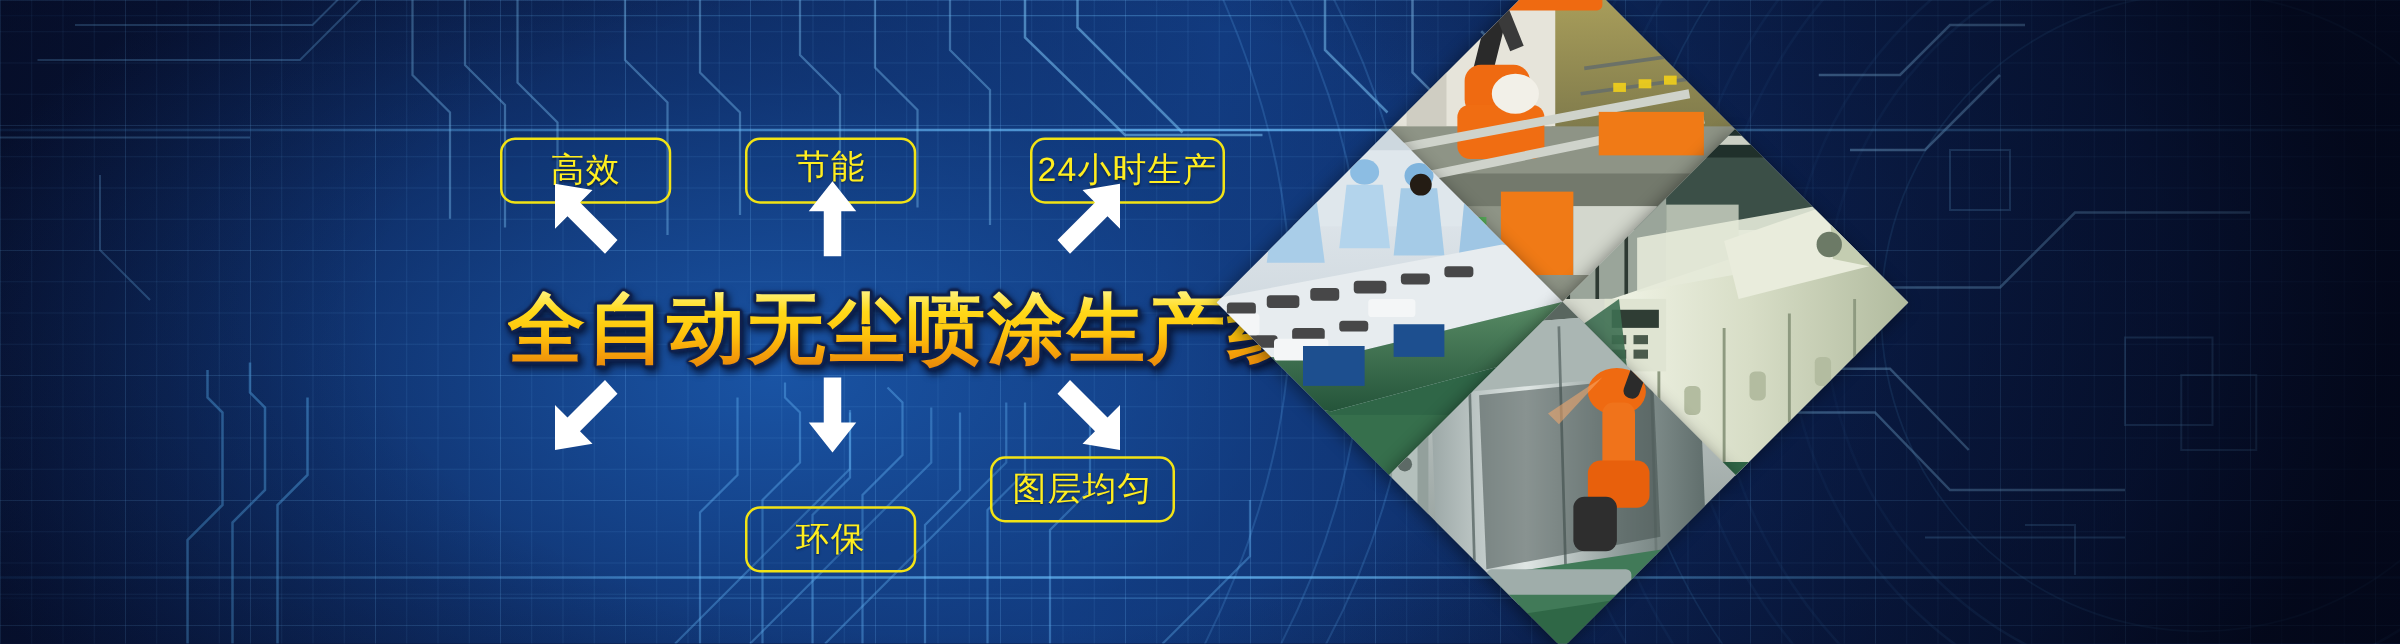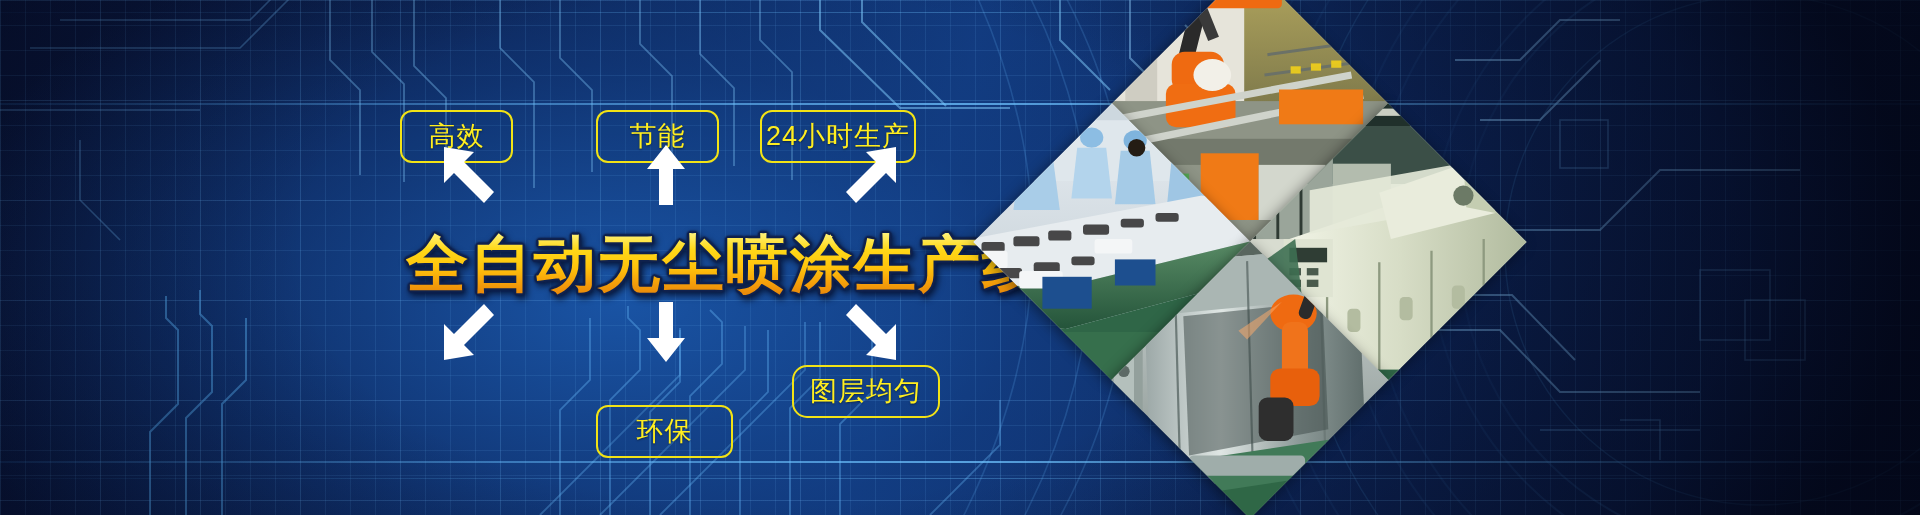--- a/index.html
+++ b/index.html
@@ -199,34 +199,34 @@
 
   <div class="accent-line t2"></div>
   <div class="accent-line t"></div>
   <div class="accent-line b"></div>
   <div class="accent-line b2"></div>
 
   <div class="bg-layer vignette"></div>
 
   <div class="content">
 
-    <div class="badge" style="left:400px; top:110px; width:113px;">
+    <div class="badge" style="left:400px; top:110px; width:137px;">
       <span>高效</span>
     </div>
-    <div class="badge" style="left:596px; top:110px; width:123px;">
+    <div class="badge" style="left:596px; top:110px; width:137px;font-family:Liberation Mono, monospace;">
       <span>节能</span>
     </div>
-    <div class="badge" style="left:760px; top:110px; width:156px;">
+    <div class="badge" style="left:824px; top:110px; width:156px;">
       <span>24小时生产</span>
     </div>
 
     <div class="badge" style="left:596px; top:365px; width:137px;margin-top:40px;">
       <span>环保</span>
     </div>
-    <div class="badge" style="left:792px; top:365px; width:148px;border-radius:15px;">
+    <div class="badge" style="left:792px; top:365px; width:148px;">
       <span>图层均匀</span>
     </div>
 
     <svg class="arrow" style="left:440px; top:143px;" width="60" height="64" viewBox="0 0 60 64">
       <polygon points="4,4 34,9 24,19 54,49 44,60 14,30 4,40" fill="#ffffff"></polygon>
     </svg>
     <svg class="arrow" style="left:645px; top:143px;" width="42" height="64" viewBox="0 0 42 64">
       <polygon points="21,2 40,26 28,26 28,62 14,62 14,26 2,26" fill="#ffffff"></polygon>
     </svg>
     <svg class="arrow" style="left:840px; top:143px;" width="60" height="64" viewBox="0 0 60 64">

